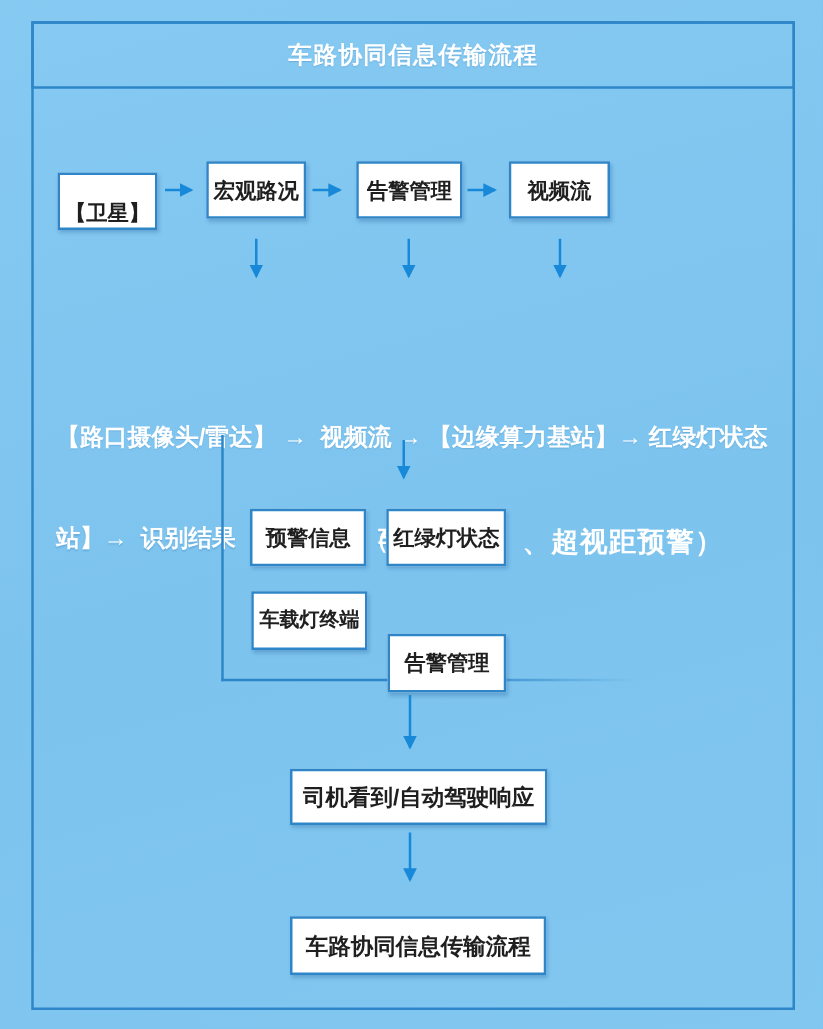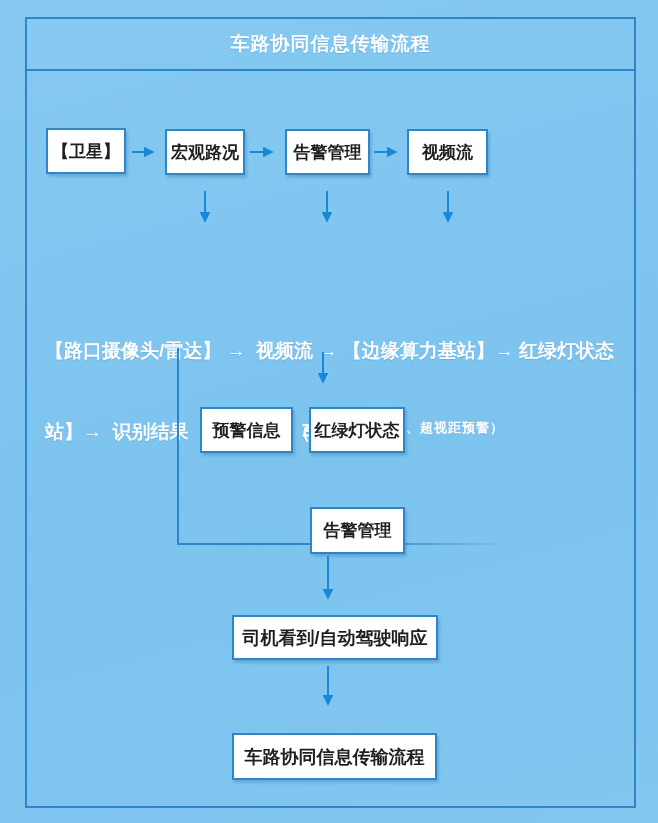--- a/index.html
+++ b/index.html
@@ -21,42 +21,42 @@
     display:flex;align-items:center;justify-content:center;
     color:#ffffff;font-weight:bold;font-size:19px;letter-spacing:1px;
     text-shadow:0 1px 1px rgba(30,100,160,.25);
   }
   .wbox{
     position:absolute;background:#ffffff;border:2px solid #2e86c8;
     box-sizing:border-box;display:flex;align-items:center;justify-content:center;
     font-weight:bold;color:#1f1f1f;font-size:17px;white-space:nowrap;
     box-shadow:1.5px 2.5px 3px rgba(20,80,140,.28);
   }
-  #b-satellite{left:46px;top:128px;width:80px;height:46px;}
+  #b-satellite{left:46px;top:138px;width:80px;height:46px;align-items:flex-end;}
   #b-macro{left:165px;top:129px;width:80px;height:46px;}
   #b-cloud{left:285px;top:129px;width:85px;height:46px;}
   #b-video{left:407px;top:129px;width:81px;height:46px;}
   #b-warn{left:200px;top:407px;width:93px;height:46px;}
   #b-light{left:309px;top:407px;width:96px;height:46px;}
   #b-terminal{left:201px;top:473px;width:93px;height:47px;font-size:16px;}
   #b-alarm{left:310px;top:473px;width:95px;height:47px;margin-top:34px;}
   #b-driver{left:232px;top:615px;width:206px;height:45px;font-size:18px;}
   #b-final{left:232px;top:733px;width:205px;height:47px;font-size:18px;}
   .midtext{
     position:absolute;left:45px;top:283px;
     color:#ffffff;font-weight:bold;font-size:19px;line-height:27px;
     white-space:pre;text-shadow:0 1px 1px rgba(30,100,160,.2);
   }
   .paren-open{
     position:absolute;left:291px;top:418px;
     color:#ffffff;font-weight:bold;font-size:20px;
   }
   .paren-rest{
     position:absolute;left:406px;top:419px;
-    color:#ffffff;font-weight:bold;font-size:13px;letter-spacing:1px;
+    color:#ffffff;font-weight:bold;font-size:22px;letter-spacing:1px;padding-left:12px;
   }
   .group-left{
     position:absolute;left:177px;top:348px;width:2px;height:197px;background:#2e86c8;
   }
   .group-bottom{
     position:absolute;left:177px;top:543px;width:330px;height:2px;
     background:linear-gradient(to right,#2e86c8 55%,rgba(46,134,200,0) 100%);
   }
   .arrow-layer{position:absolute;left:0;top:0;pointer-events:none;}
 </style>
@@ -94,20 +94,23 @@
 
   <div class="wbox" id="b-light">
     <span>红绿灯状态</span>
   </div>
   <div class="wbox" id="b-warn">
     <span>预警信息</span>
   </div>
   <span class="paren-open">（</span>
   <span class="paren-rest">、超视距预警）</span>
 
+  <div class="wbox" id="b-terminal">
+    <span>车载灯终端</span>
+  </div>
   <div class="wbox" id="b-alarm">
     <span>告警管理</span>
   </div>
 
   <div class="wbox" id="b-driver">
     <span>司机看到/自动驾驶响应</span>
   </div>
   <div class="wbox" id="b-final">
     <span>车路协同信息传输流程</span>
   </div>

